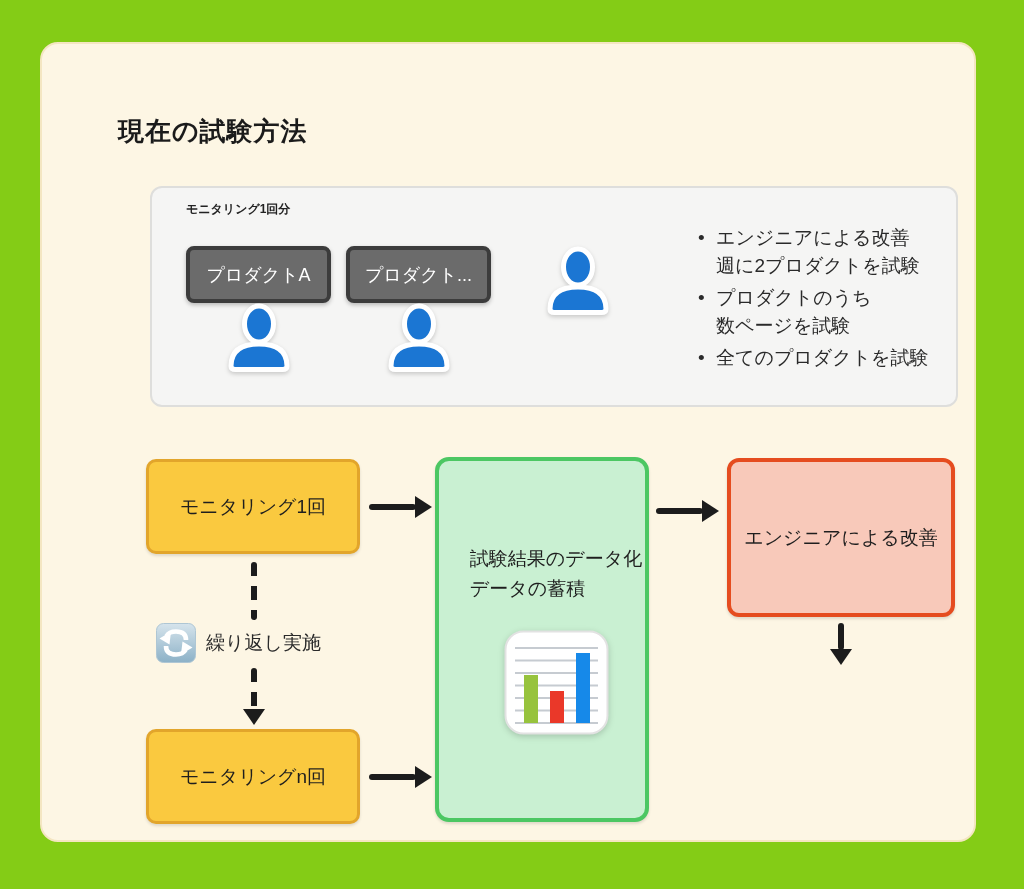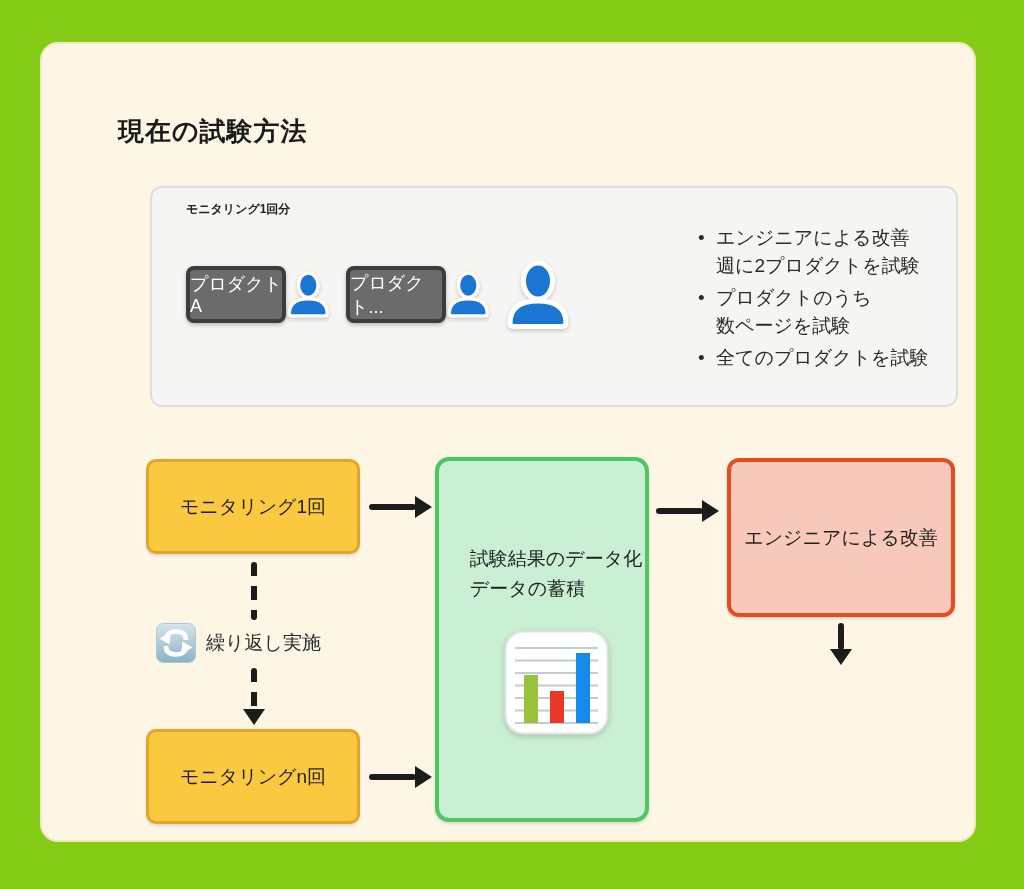--- a/index.html
+++ b/index.html
@@ -32,22 +32,22 @@
     width:808px; height:221px;
     background:#F5F5F4;
     border:2px solid #DEDEDC;
     border-radius:12px;
   }
   .panel-title {
     position:absolute; left:34px; top:13px;
     font-size:12px; font-weight:bold; color:#222;
   }
   .product-col {
-    position:absolute; top:72px; width:145px;
-    display:flex; flex-direction:row; align-items:center;
+    position:absolute; top:58px; width:145px;
+    display:flex; flex-direction:column; align-items:center;
   }
   .product-col.c0 { left:34px; }
   .product-col.c1 { left:194px; }
   .product-col.c2 { left:353px; }
   .product-box {
     width:145px; height:57px;
     background:#6B6B6B;
     border:4px solid #3C3C3C;
     border-radius:8px;
     color:#ffffff; font-size:18px; font-weight:500;

